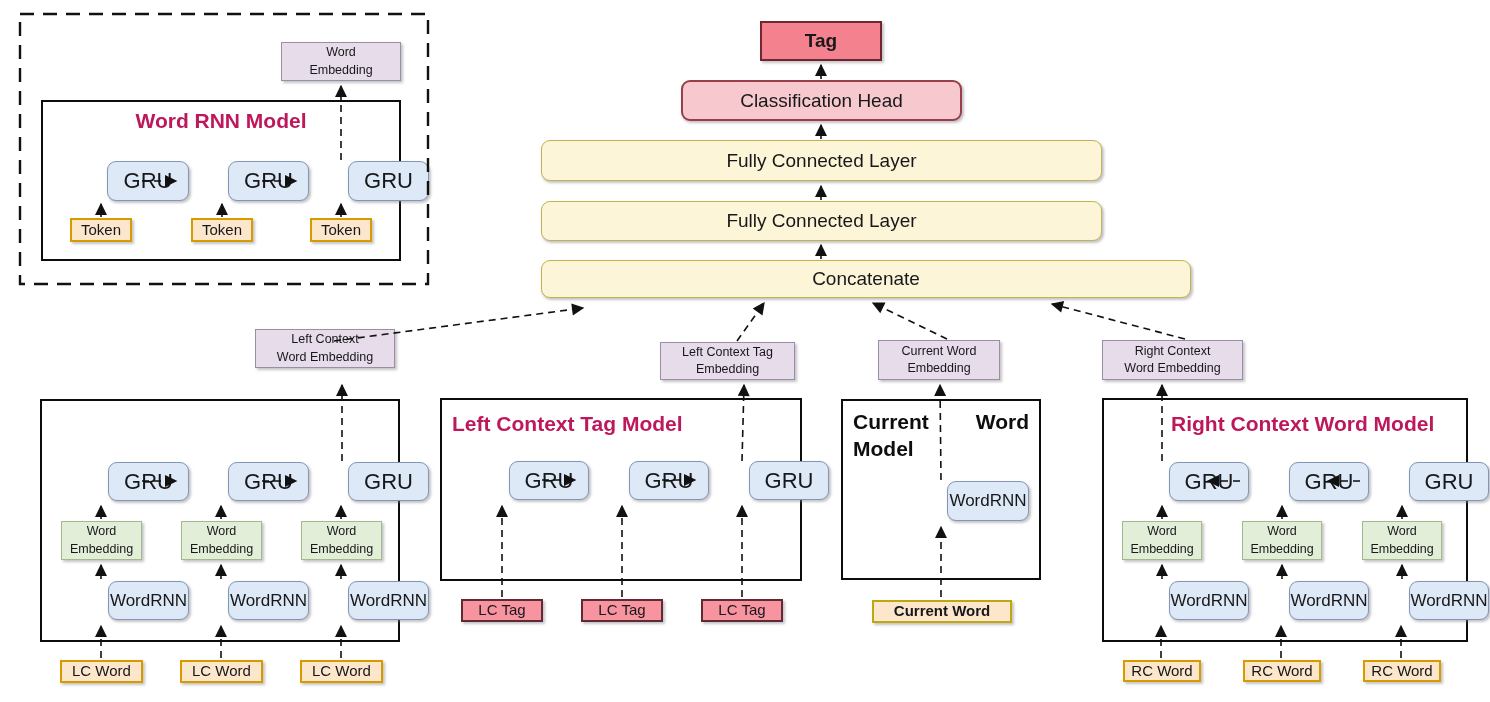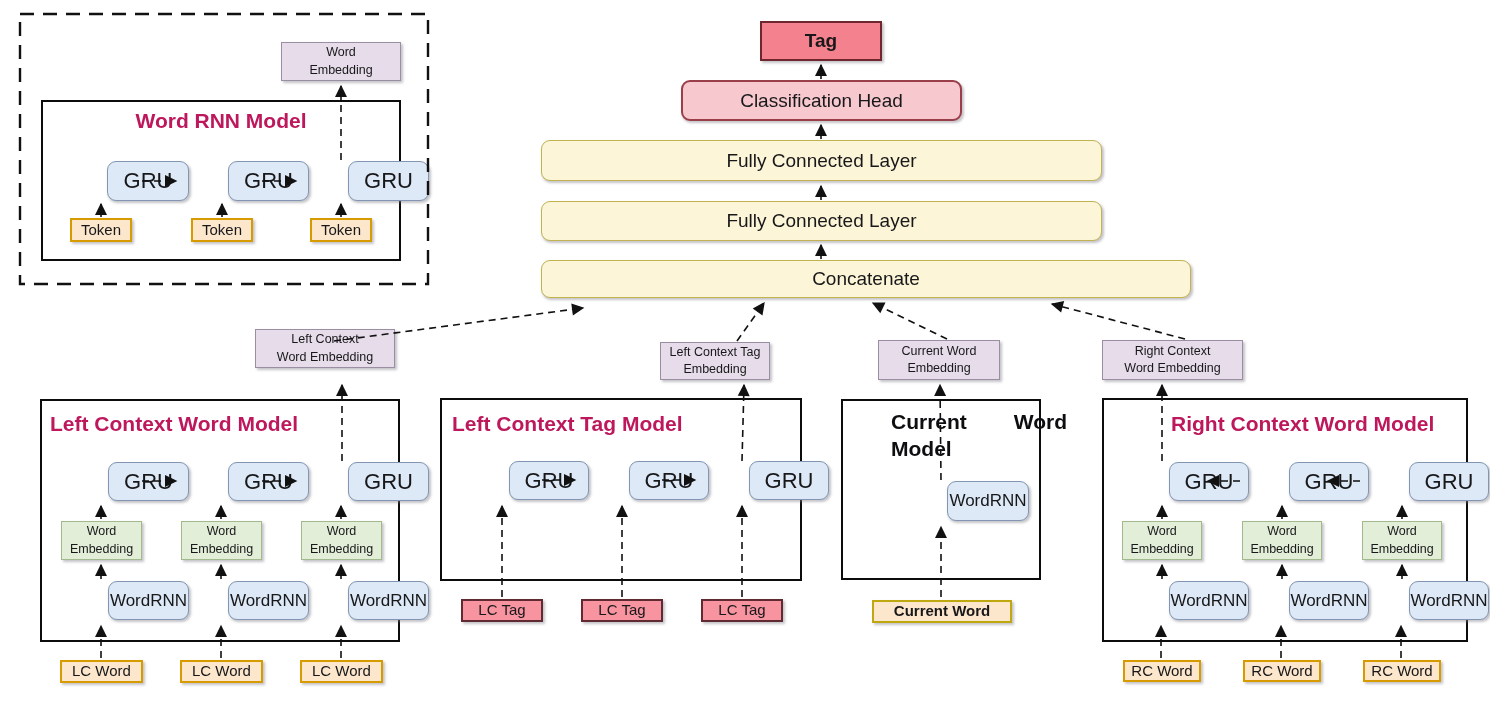--- a/index.html
+++ b/index.html
@@ -24,21 +24,21 @@
   .purple{background:var(--purple-fill);border:1.5px solid var(--purple-stroke);}
   .modelbox{position:absolute;border:2px solid #0c0c0c;background:#fff;box-sizing:border-box;z-index:1;}
   .title{position:absolute;font-weight:bold;font-size:21px;color:#be185d;z-index:2;white-space:nowrap;}
   .f-gru{font-size:22px;}
   .f-rnn{font-size:17px;}
   .f-xs{font-size:12.5px;line-height:1.4;}
   .f-tk{font-size:15px;}
   .f-pipe{font-size:19px;}
   .f-tag{font-size:19px;font-weight:bold;}
   svg.arrows{position:absolute;left:0;top:0;z-index:5;pointer-events:none;}
-  .ctitle{position:absolute;z-index:2;font-weight:bold;font-size:21px;color:#0e0e10;line-height:1.3;margin-left:38px;}
+  .ctitle{position:absolute;z-index:2;font-weight:bold;font-size:21px;color:#0e0e10;line-height:1.3;}
   .ctitle .l1{display:flex;justify-content:space-between;}
 </style>
 </head>
 <body>
 
 <div class="canvas">
 
   <div class="node purple f-xs sh" style="left:281px;top:42px;width:120px;height:39px">
     <div>Word</div>
     <div>Embedding</div>
@@ -80,35 +80,34 @@
       <span>Fully Connected Layer</span>
     </div>
   <div class="node yellow r f-pipe sh" style="left:541px;top:260px;width:650px;height:38px">
       <span>Concatenate</span>
     </div>
 
   <div class="node purple f-xs sh" style="left:255px;top:329px;width:140px;height:39px">
     <div>Left Context</div>
     <div>Word Embedding</div>
   </div>
-  <div class="node purple f-xs sh" style="left:660px;top:342px;width:110px;height:38px">
+  <div class="node purple f-xs sh" style="left:660px;top:342px;width:135px;height:38px">
     <div>Left Context Tag</div>
     <div>Embedding</div>
   </div>
   <div class="node purple f-xs sh" style="left:878px;top:340px;width:122px;height:40px">
     <div>Current Word</div>
     <div>Embedding</div>
   </div>
   <div class="node purple f-xs sh" style="left:1102px;top:340px;width:141px;height:40px">
     <div>Right Context</div>
     <div>Word Embedding</div>
   </div>
 
   <div class="modelbox" style="left:40px;top:399px;width:360px;height:243px"></div>
-  <div class="title" style="left:50px;top:412px">Left Context Word Model</div>
 
   <div class="node blue r f-gru sh" style="left:61px;top:462px;width:81px;height:39px">
       <span>GRU</span>
     </div>
   <div class="node blue r f-gru sh" style="left:181px;top:462px;width:81px;height:39px">
       <span>GRU</span>
     </div>
   <div class="node blue r f-gru sh" style="left:301px;top:462px;width:81px;height:39px">
       <span>GRU</span>
     </div>

